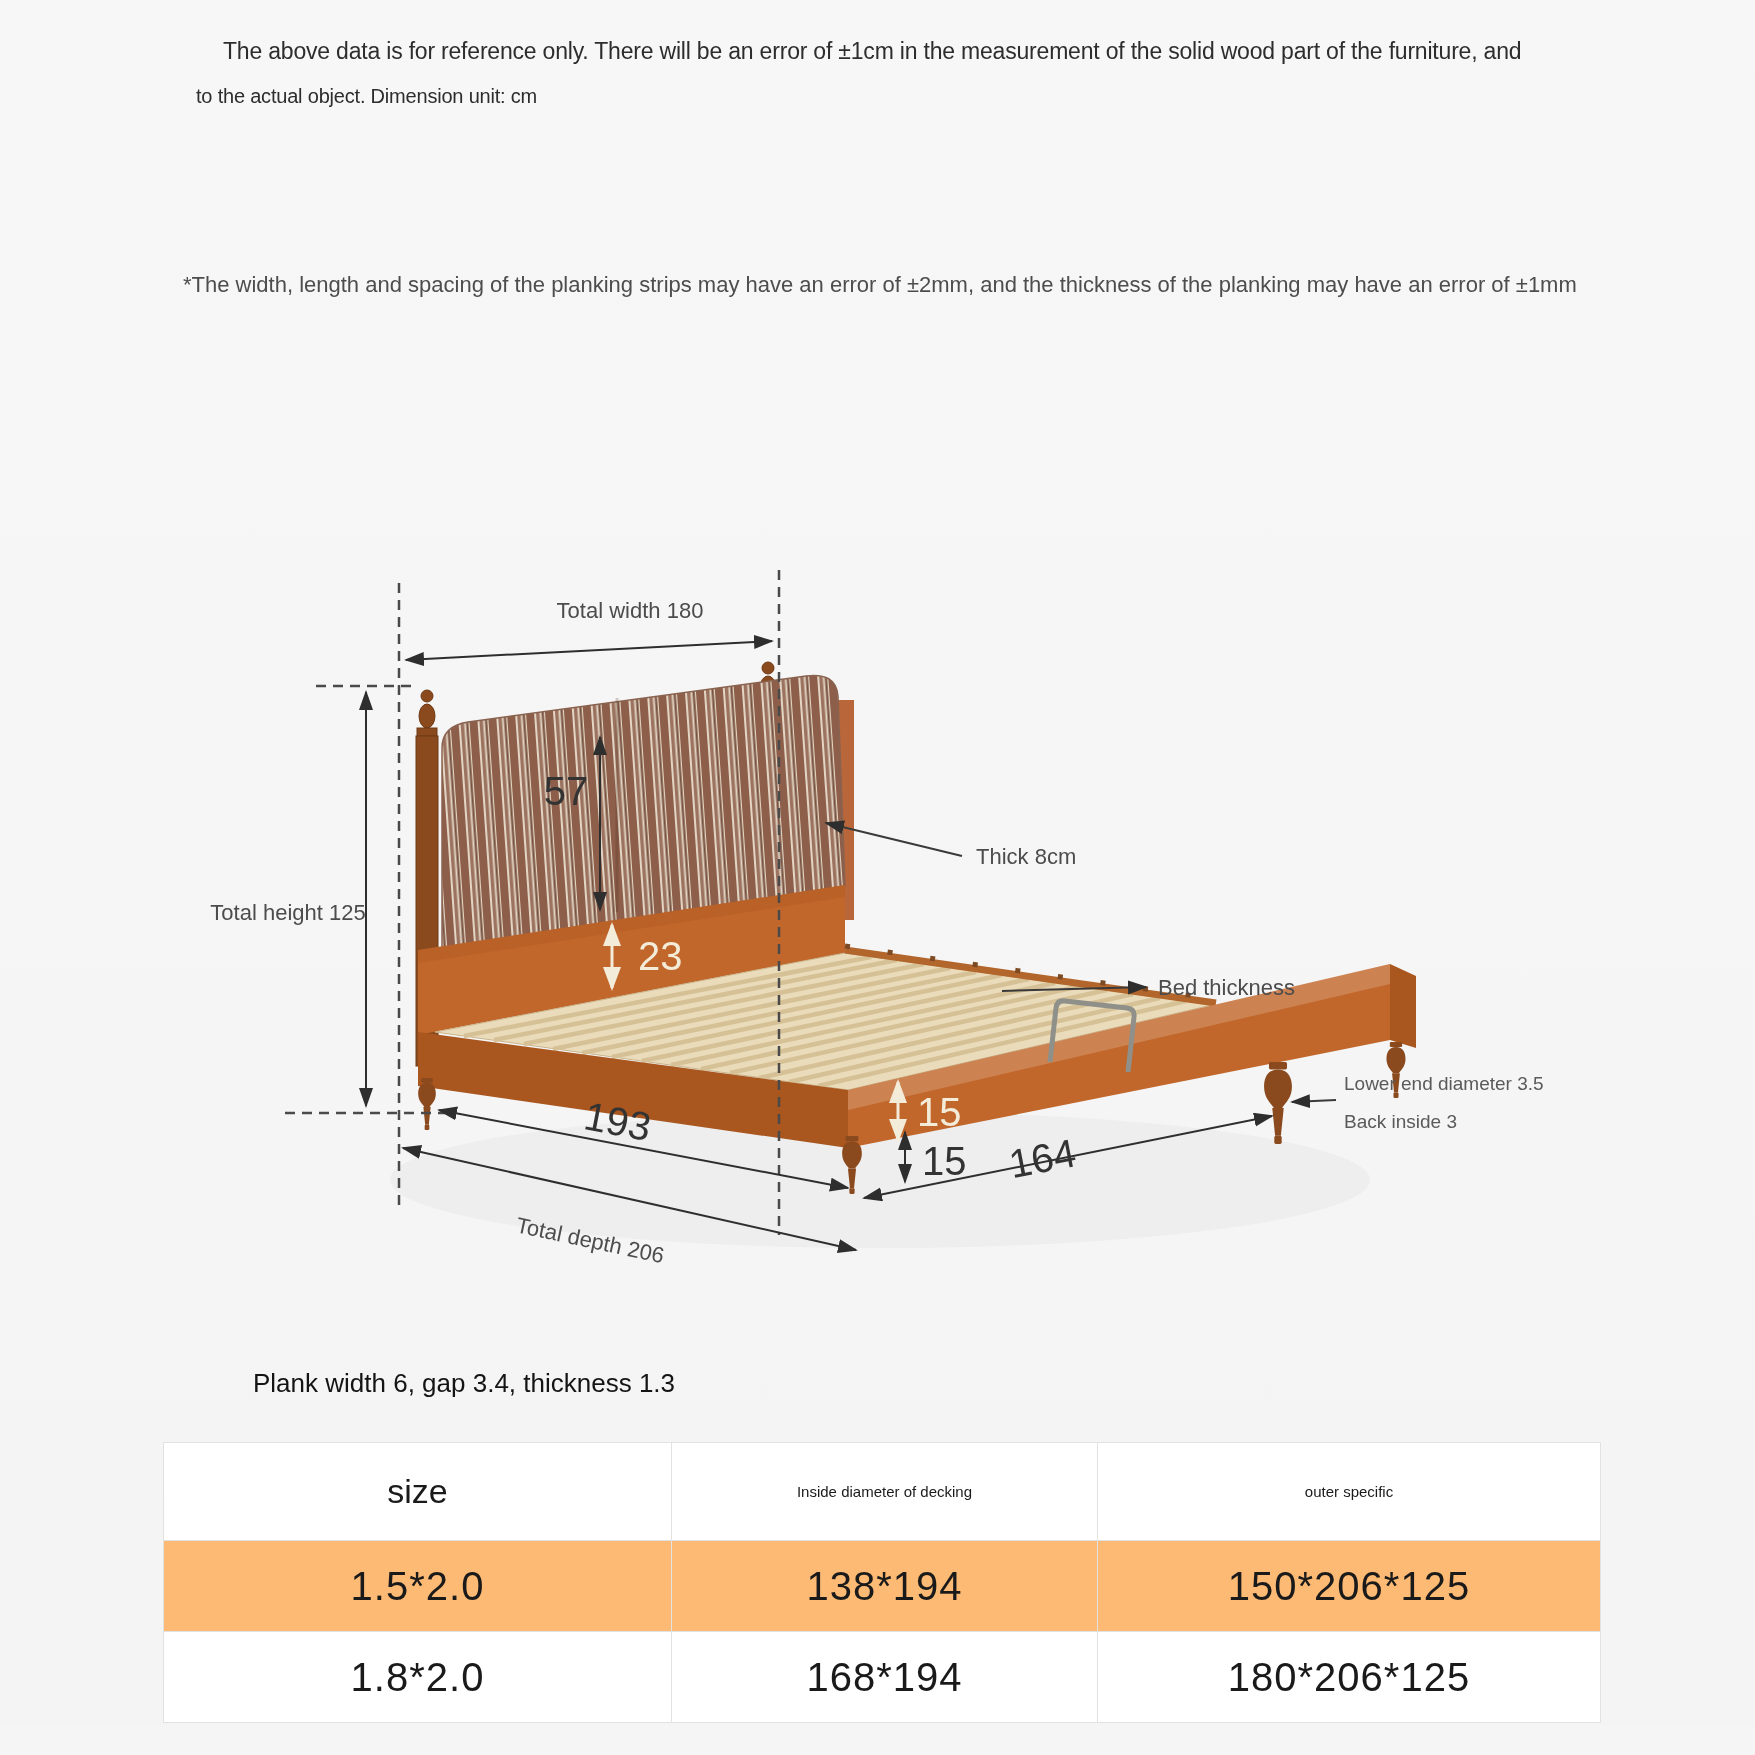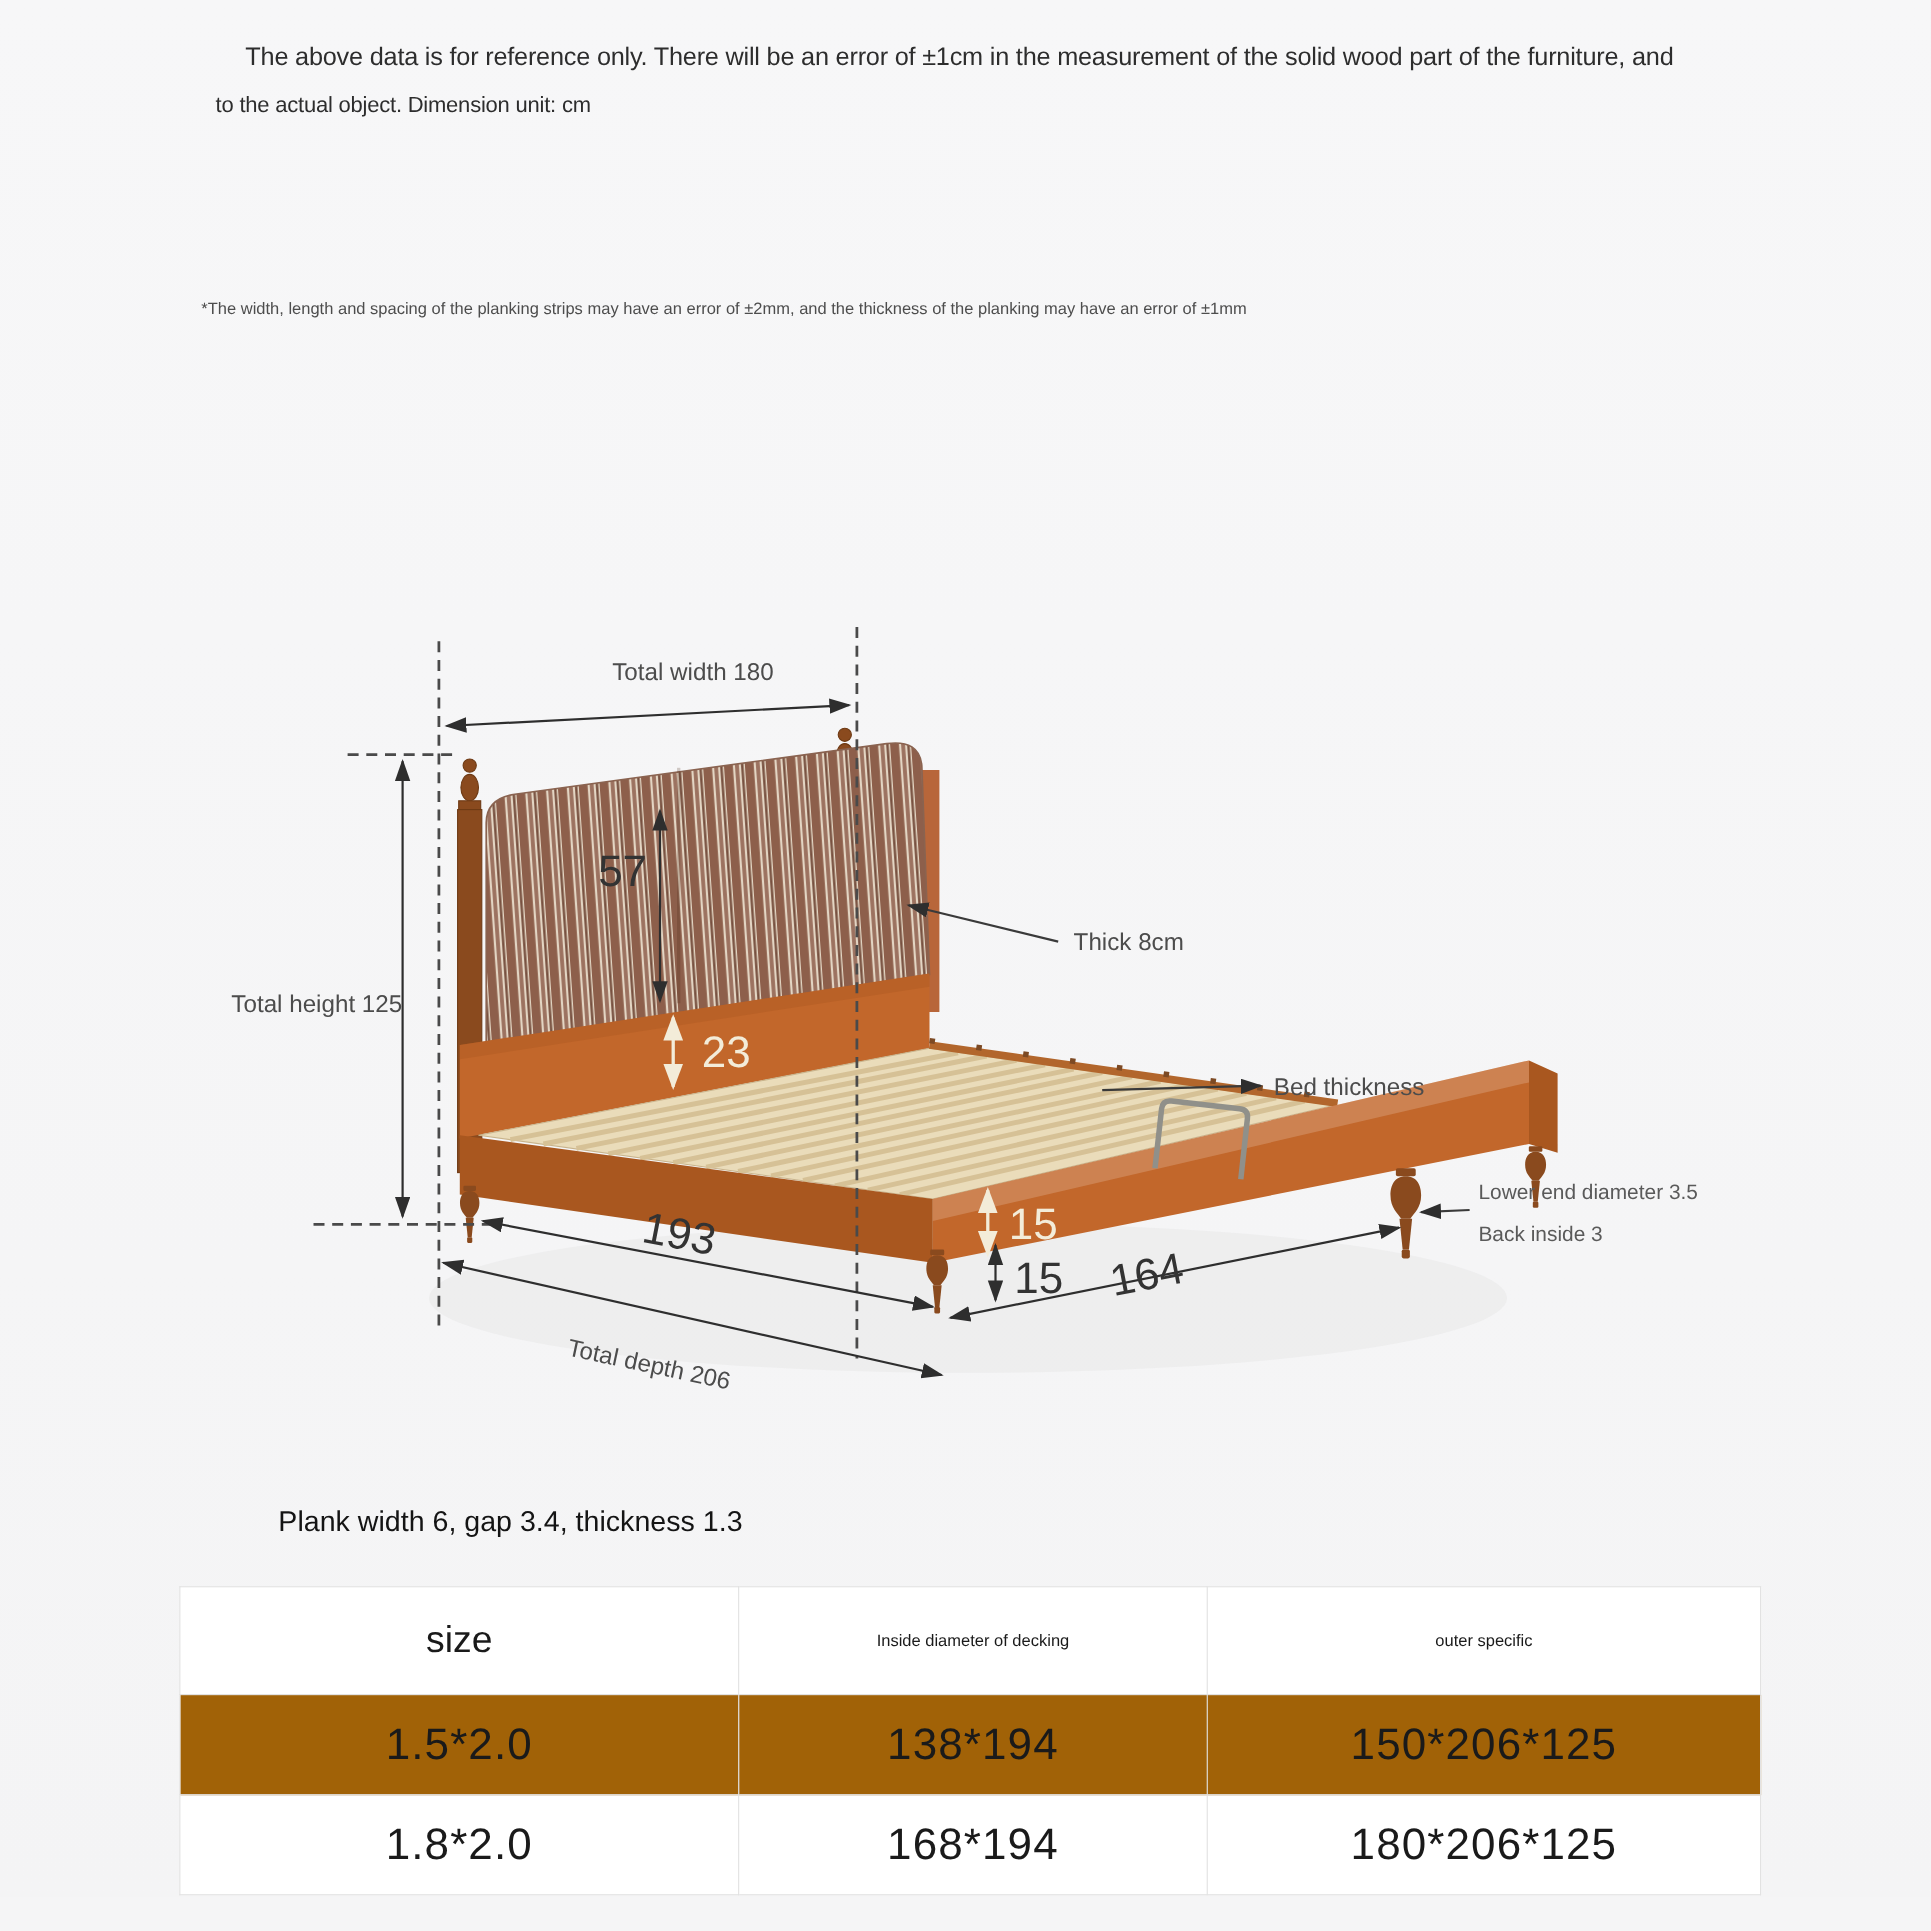--- a/index.html
+++ b/index.html
@@ -9,21 +9,21 @@
   }
   html,body{margin:0;padding:0;background:#f5f5f6;}
   .page{position:relative;width:1755px;height:1725px;overflow:hidden;
         background:linear-gradient(180deg,#f7f7f8 0%,#f4f4f5 100%);
         font-family:"Liberation Sans",sans-serif;color:#2e2e2e;}
   
   .disclaimer{position:absolute;top:38px;left:0;width:100%;font-size:23px;letter-spacing:-0.2px;color:#2d2d2d;}
   .disc-line1{padding-left:223px;}
   .disc-line2{padding-left:190px;margin-top:37px;}
   .disc-line3{padding-left:196px;margin-top:20px;font-size:20px;}
-  .note{position:absolute;top:272px;left:183px;font-size:15px;color:#4d4d4d;}
+  .note{position:absolute;top:272px;left:183px;font-size:22px;color:#4d4d4d;}
   
   .diagram-svg{position:absolute;left:0;top:0;width:1755px;height:1755px;}
   .dash{stroke:#4a4a4a;stroke-width:2.5;stroke-dasharray:10 7;fill:none;}
   .dim-line{stroke:#2e2e2e;stroke-width:2;fill:none;}
   .dim-line-w{stroke:#f3ecd9;stroke-width:3;fill:none;}
   .leader{stroke:#3a3a3a;stroke-width:2;fill:none;}
   .dim-num{font-size:40px;fill:#333;}
   .dim-num-w{font-size:40px;fill:#f3ecd9;}
   .dim-label{font-size:22px;fill:#4c4c4c;}
   .dim-label-sm{font-size:19px;fill:#5a5a5a;}
@@ -43,21 +43,21 @@
   .handle{stroke:#90908a;stroke-width:5;fill:none;}
   .shadow{fill:#e7e7e8;opacity:.55;}
   
   .plank-note{position:absolute;top:1368px;left:205px;font-size:26px;color:#141414;margin-left:48px;}
   .size-table{position:absolute;top:1442px;left:163px;width:1437px;border-collapse:collapse;background:#fff;table-layout:fixed;}
   .size-table td{border:1px solid #e2e2e2;text-align:center;vertical-align:middle;color:#1a1a1a;}
   .size-table .hrow td{height:95px;background:#fff;}
   .h-size{font-size:34px;color:#1d1d1d;}
   .h-small{font-size:15px;color:#4a4a4a;}
   .size-table .drow td{height:88px;font-size:40px;letter-spacing:1px;}
-  .size-table .drow.alt td{background:#a16207;}
+  .size-table .drow.alt td{background:#fdba74;}
 </style>
 </head>
 <body>
 
 <div class="page">
 
   <div class="disclaimer">
     <div class="disc-line1">The above data is for reference only. There will be an error of ±1cm in the measurement of the solid wood part of the furniture, and</div>
     <div class="disc-line3">to the actual object. Dimension unit: cm</div>
   </div>

